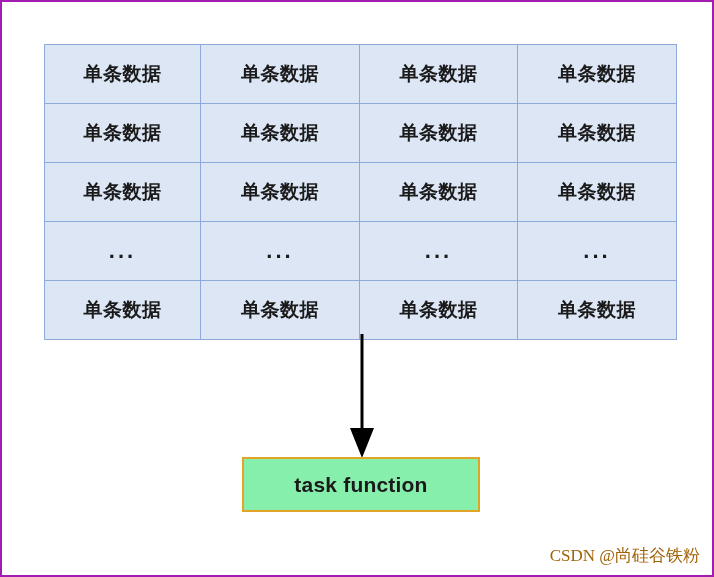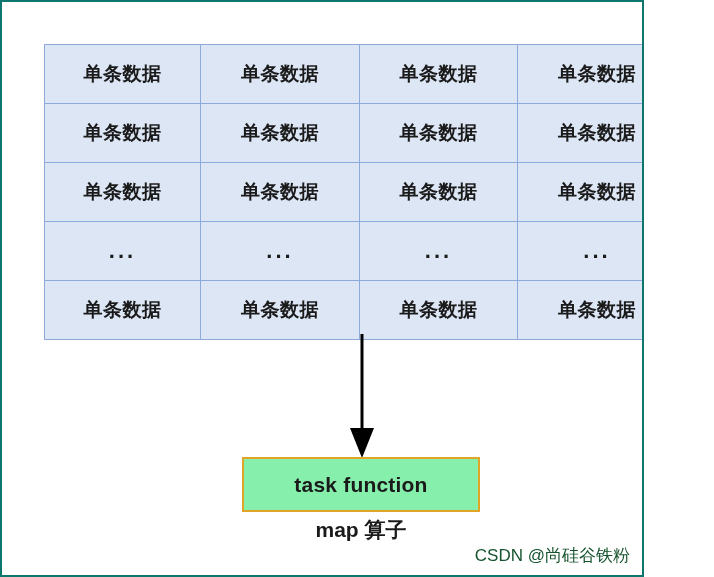--- a/index.html
+++ b/index.html
@@ -7,25 +7,25 @@
     margin: 0;
     padding: 0;
     background: #ffffff;
   }
   body {
     font-family: "Liberation Sans", "DejaVu Sans", sans-serif;
   }
 
   #canvas {
     position: relative;
-    width: 644px;
+    width: 714px;
     height: 577px;
     background: #ffffff;
     box-sizing: border-box;
-    border: 2px solid #0f766e;
+    border: 2px solid #a21caf;
     overflow: hidden;
   }
 
   
   #data-table {
     position: absolute;
     left: 42px;
     top: 42px;
     width: 628px;
     height: 294px;
@@ -97,23 +97,23 @@
     font-size: 21px;
     color: #1a1a1a;
   }
 
   
   #watermark {
     position: absolute;
     right: 12px;
     bottom: 8px;
     font-size: 17px;
-    color: #14532d;
+    color: #a16207;
     white-space: nowrap;
-    font-family: Liberation Sans, sans-serif;
+    font-family: Liberation Serif, serif;
   }
 </style>
 </head>
 <body>
 
 <div id="canvas">
 
   <table id="data-table">
     <tbody>
 
@@ -157,17 +157,16 @@
 
   <svg id="flow-arrow" viewBox="0 0 40 130">
     <line x1="20" y1="2" x2="20" y2="108" stroke="#000000" stroke-width="3"></line>
     <polygon points="20,126 8,96 32,96" fill="#000000"></polygon>
   </svg>
 
   <div id="task-box">
     <span class="task-label">task function</span>
   </div>
 
-  <div id="map-caption">map 算子</div>
 
   <div id="watermark">CSDN @尚硅谷铁粉</div>
 
 </div>
 
 </body></html>

